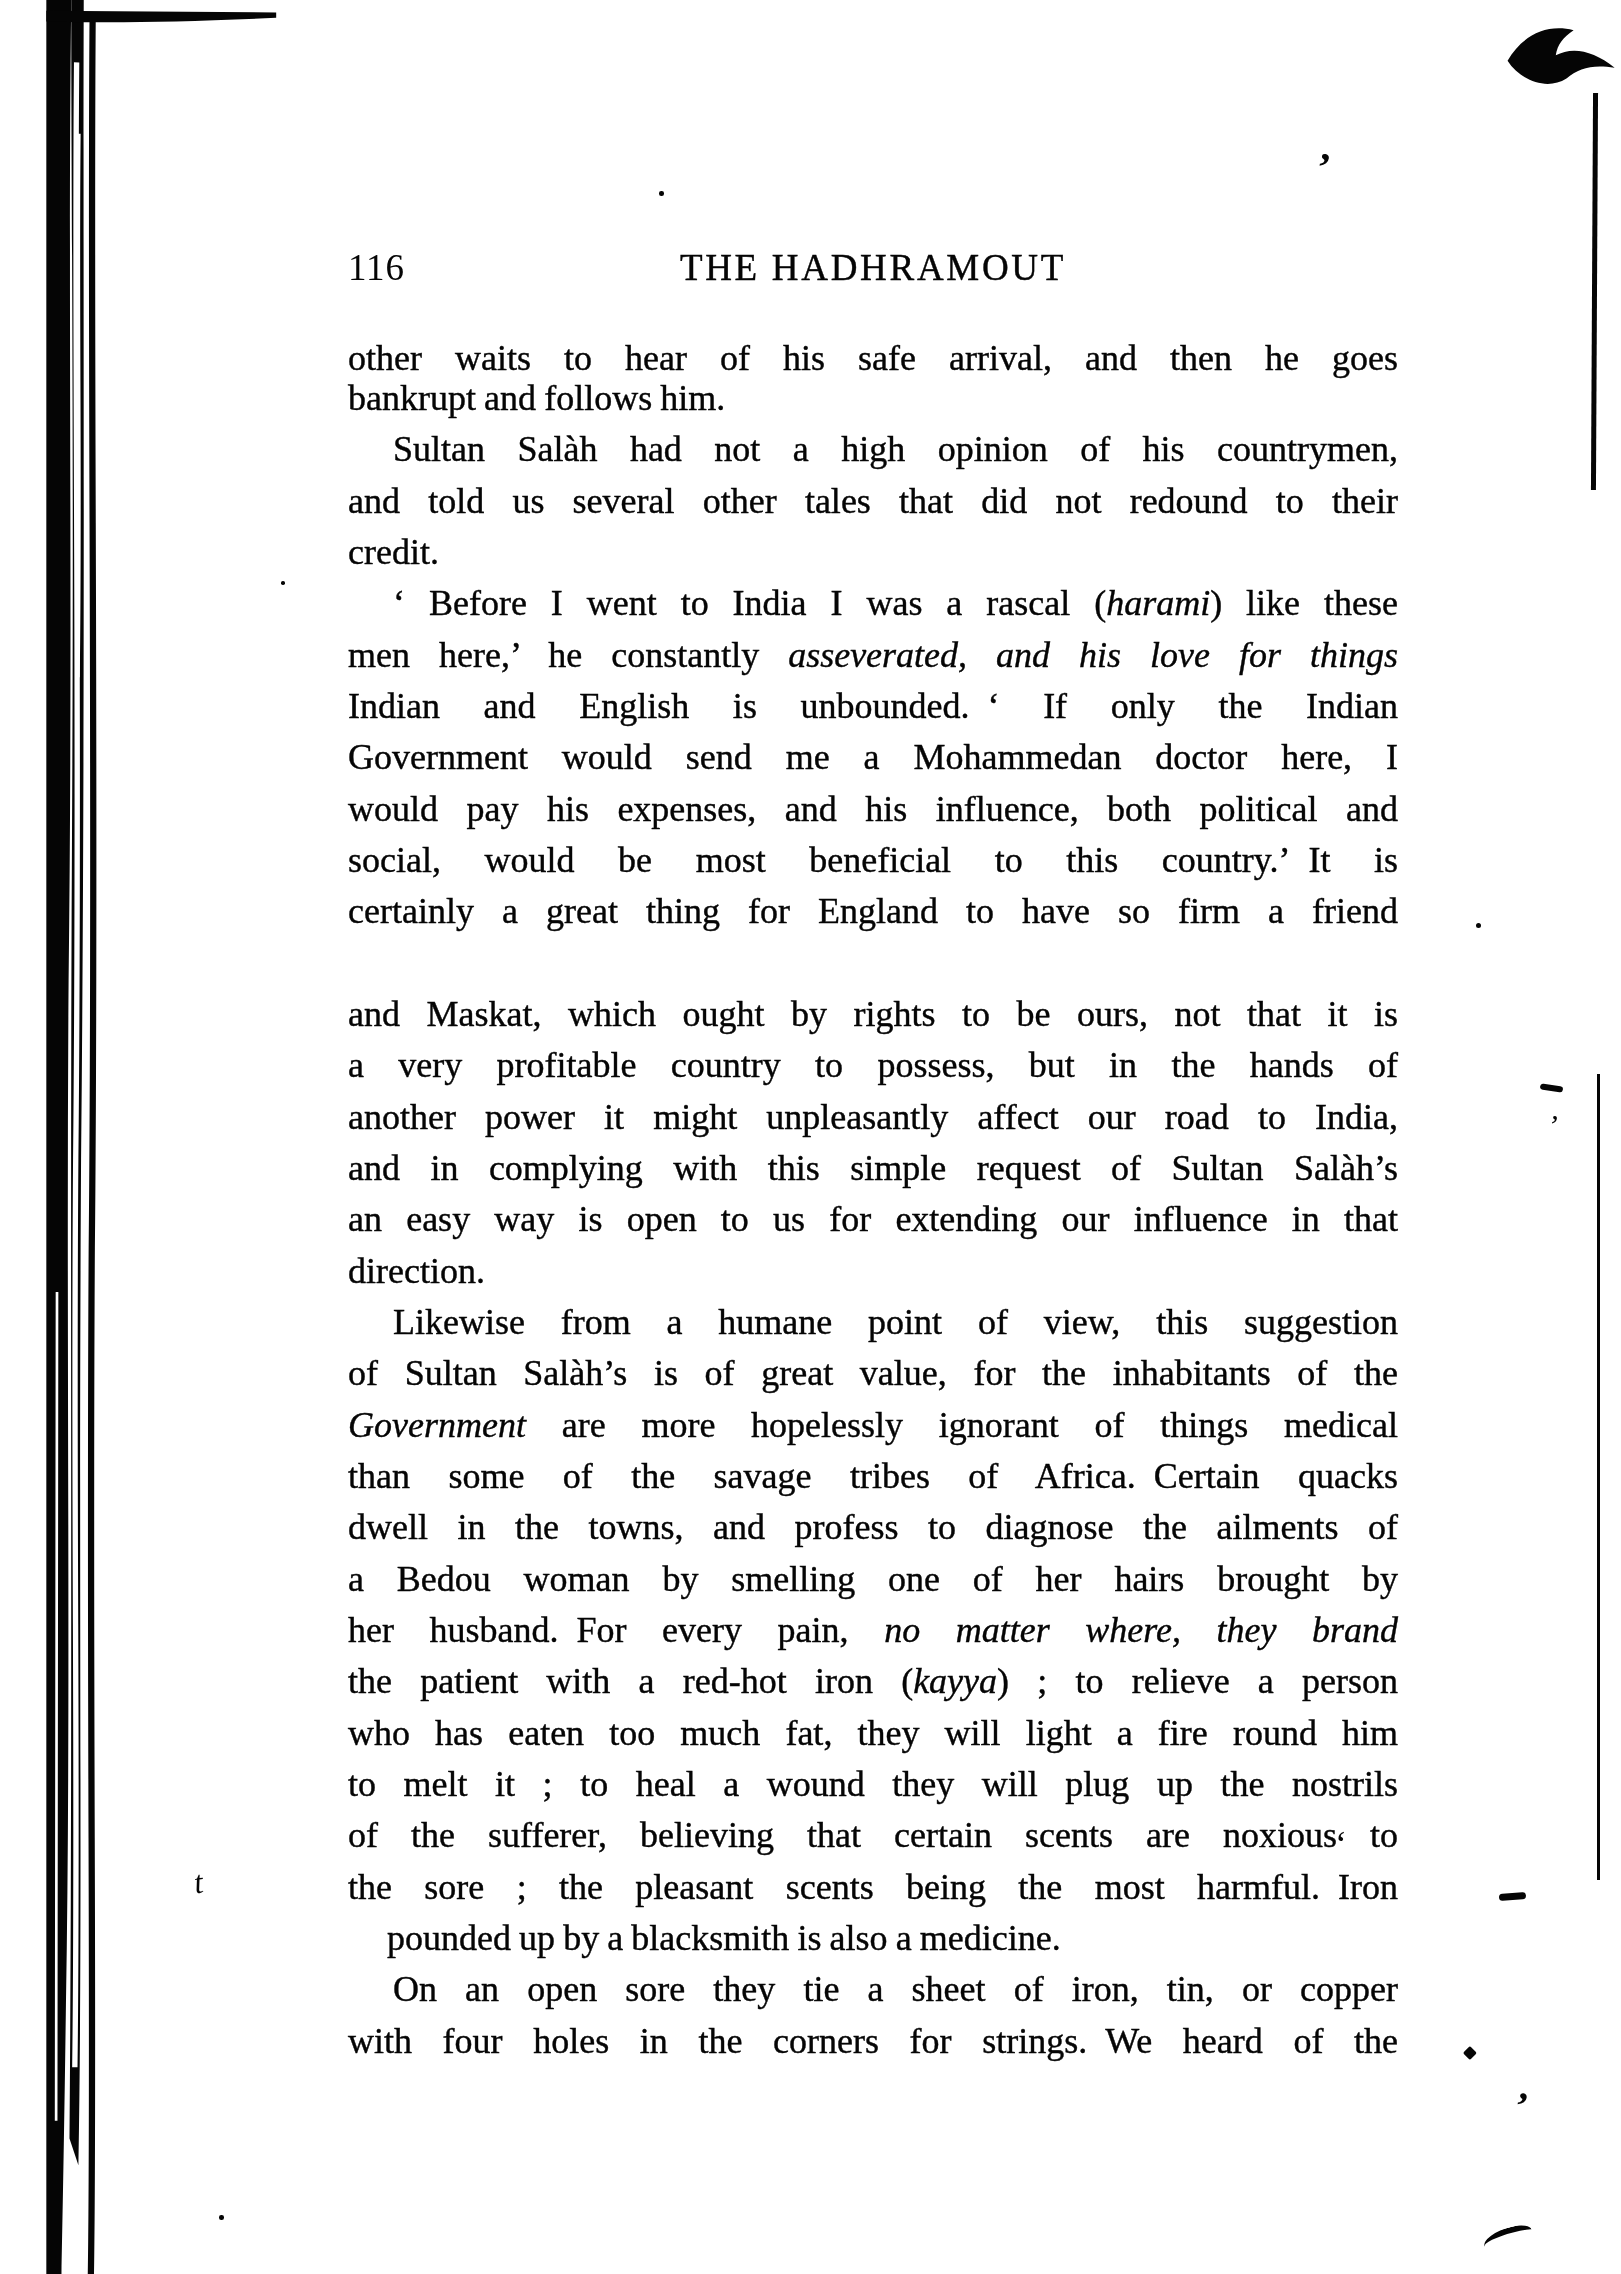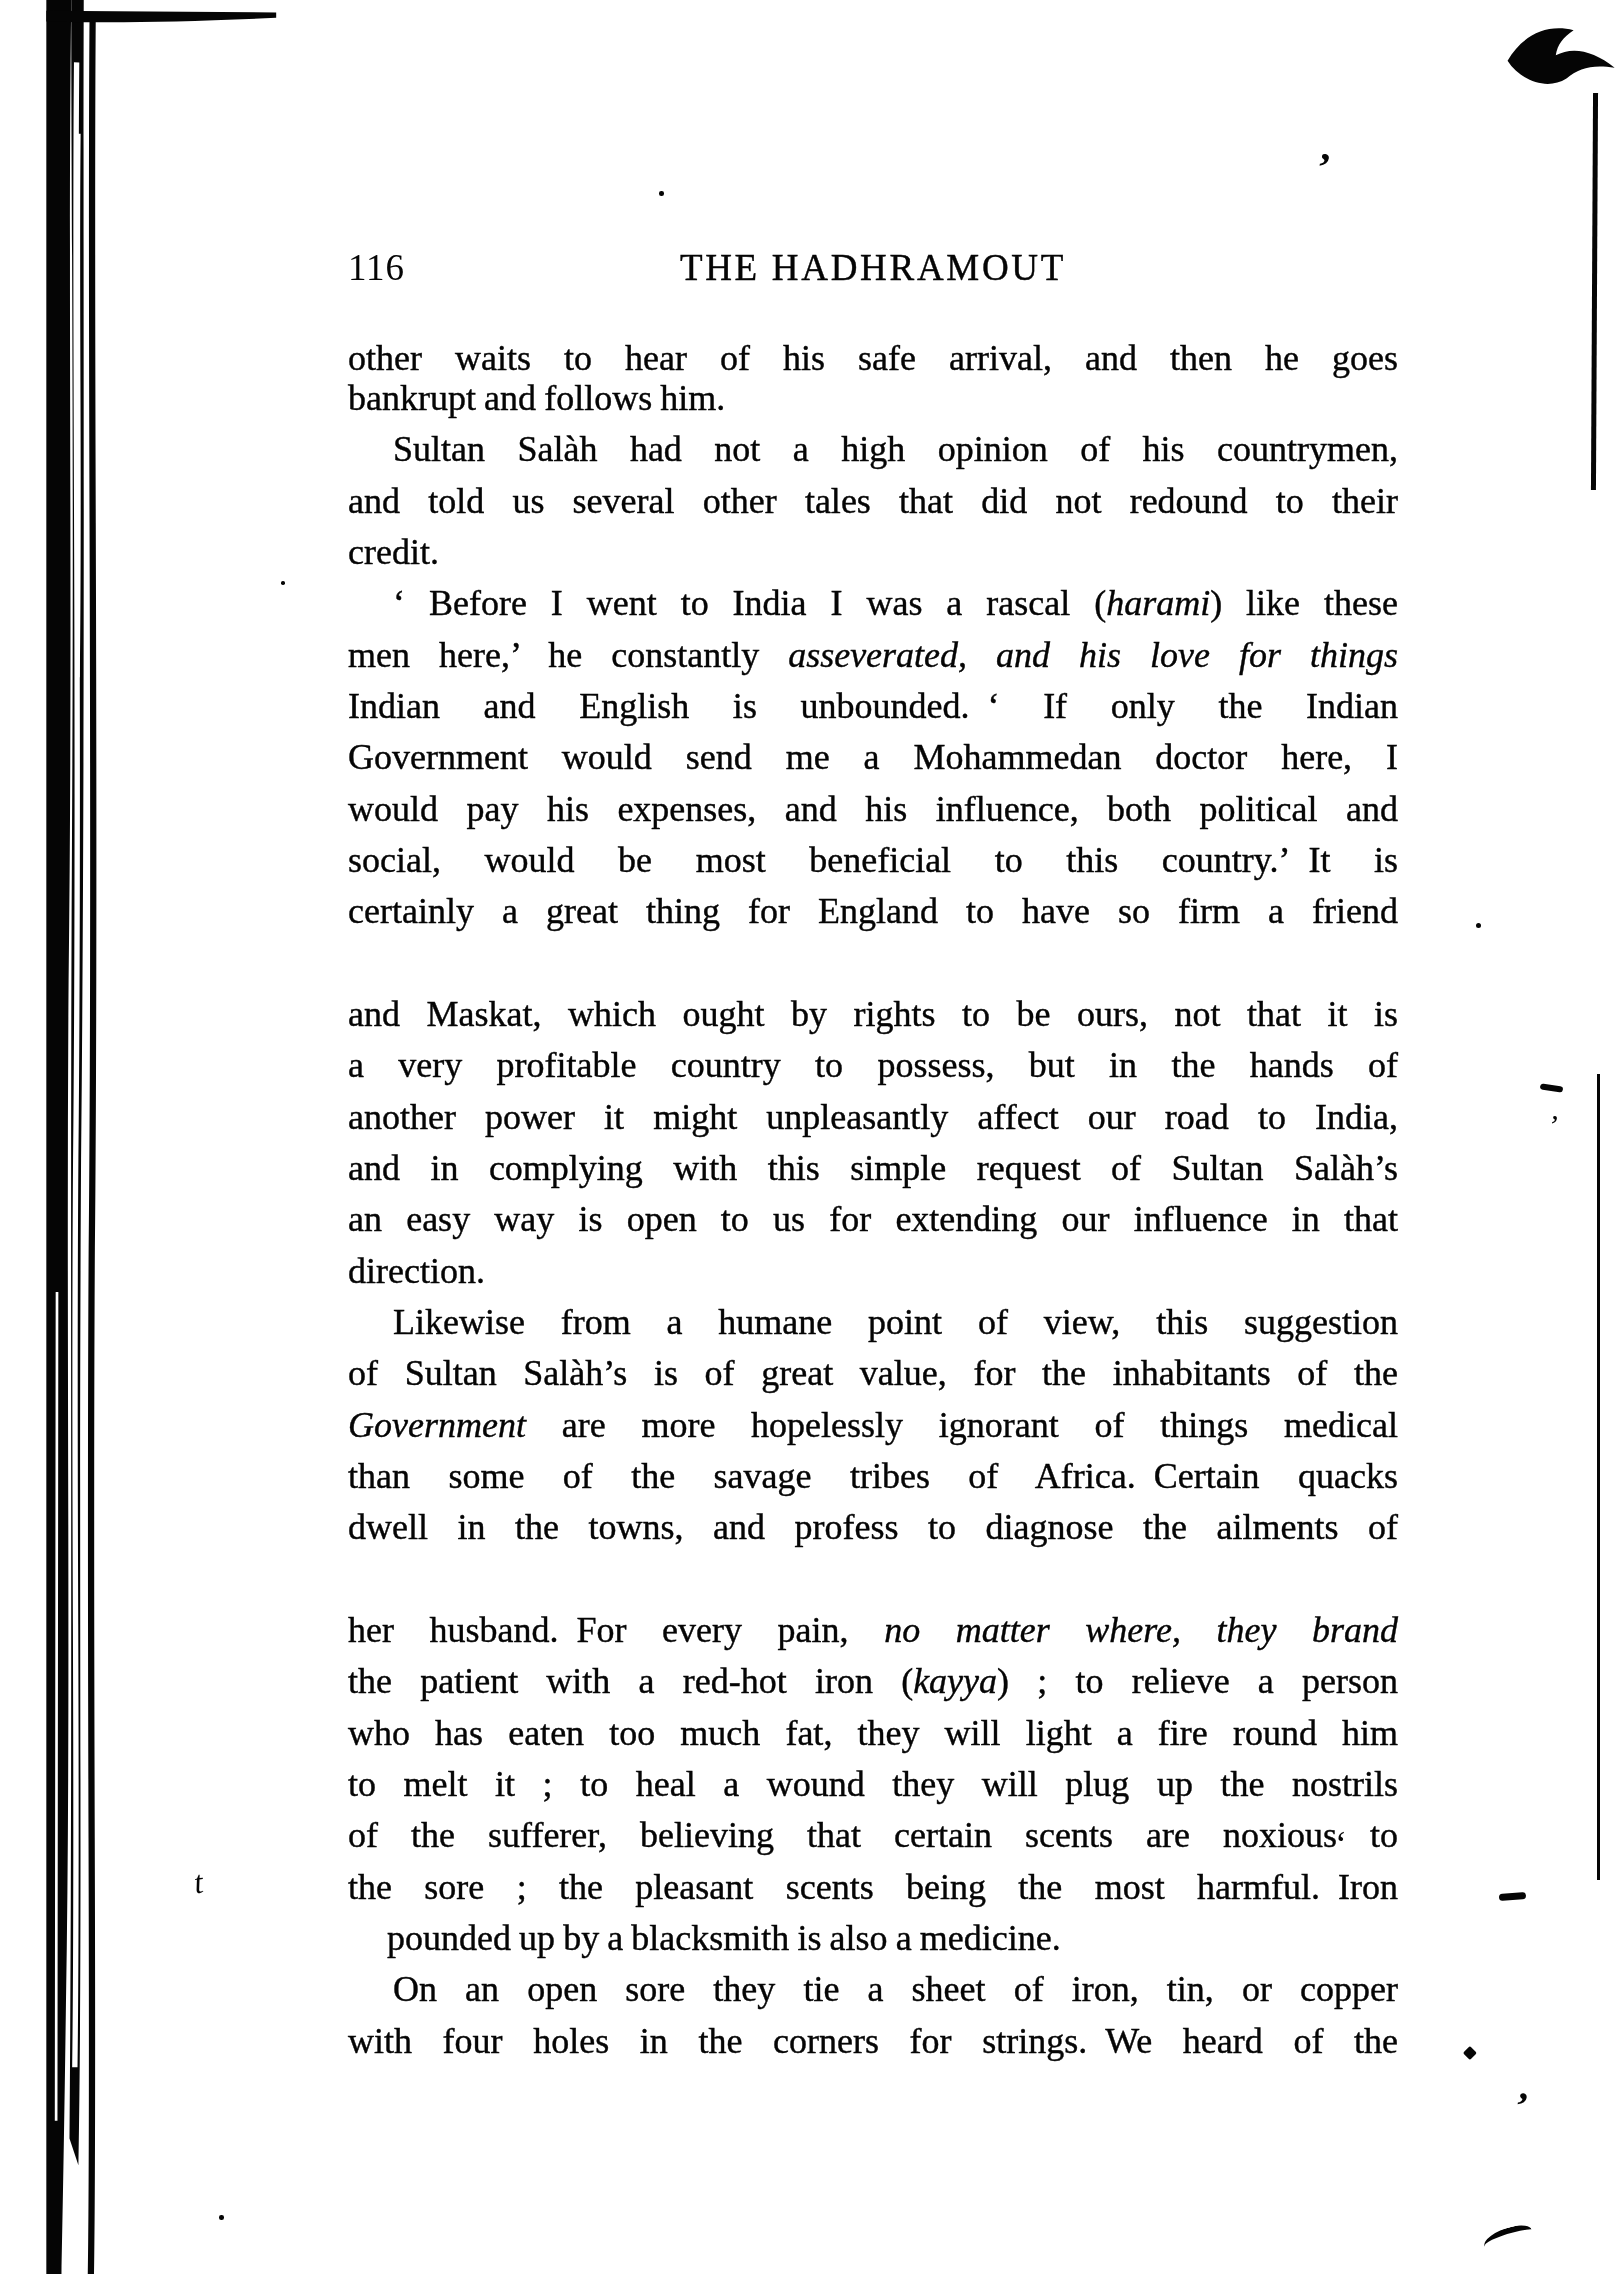--- a/index.html
+++ b/index.html
@@ -92,20 +92,21 @@
       <div class="line" style="top: 1039px;"><span>a very profitable country to possess, but in the hands of</span></div>
       <div class="line" style="top: 1091px;"><span>another power it might unpleasantly affect our road to India,</span></div>
       <div class="line" style="top: 1142px;"><span>and in complying with this simple request of Sultan Salàh’s</span></div>
       <div class="line" style="top: 1193px;"><span>an easy way is open to us for extending our influence in that</span></div>
       <div class="line nj" style="top: 1245px;"><span>direction.</span></div>
       <div class="line ind" style="top: 1296px;"><span>Likewise from a humane point of view, this suggestion</span></div>
       <div class="line" style="top: 1347px;"><span>of Sultan Salàh’s is of great value, for the inhabitants of the</span></div>
       <div class="line" style="top: 1399px;"><span class="it">Government</span><span> are more hopelessly ignorant of things medical</span></div>
       <div class="line" style="top: 1450px;"><span>than some of the savage tribes of Africa. Certain quacks</span></div>
       <div class="line" style="top: 1501px;"><span>dwell in the towns, and profess to diagnose the ailments of</span></div>
+      <div class="line" style="top: 1553px;"><span>a Bedou woman by smelling one of her hairs brought by</span></div>
       <div class="line" style="top: 1604px;"><span>her husband. For every pain, </span><span class="it">no matter where, they brand</span></div>
       <div class="line" style="top: 1655px;"><span>the patient with a red-hot iron (</span><span class="it">kayya</span><span>) ; to relieve a person</span></div>
       <div class="line" style="top: 1707px;"><span>who has eaten too much fat, they will light a fire round him</span></div>
       <div class="line" style="top: 1758px;"><span>to melt it ; to heal a wound they will plug up the nostrils</span></div>
       <div class="line" style="top: 1809px;"><span>of the sufferer, believing that certain scents are noxious to</span></div>
       <div class="line" style="top: 1861px;"><span>the sore ; the pleasant scents being the most harmful. Iron</span></div>
       <div class="line nj" style="top: 1912px; margin-left: 39px;"><span>pounded up by a blacksmith is also a medicine.</span></div>
       <div class="line ind" style="top: 1963px;"><span>On an open sore they tie a sheet of iron, tin, or copper</span></div>
       <div class="line" style="top: 2015px;"><span>with four holes in the corners for strings. We heard of the</span></div>
     </div>

